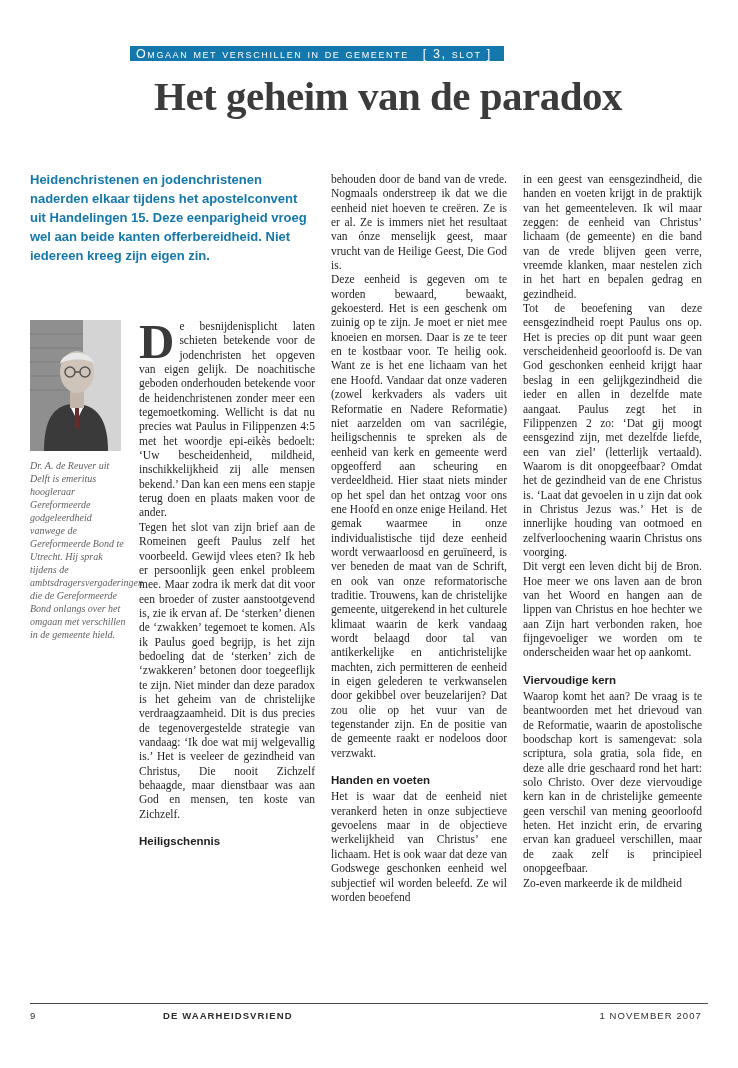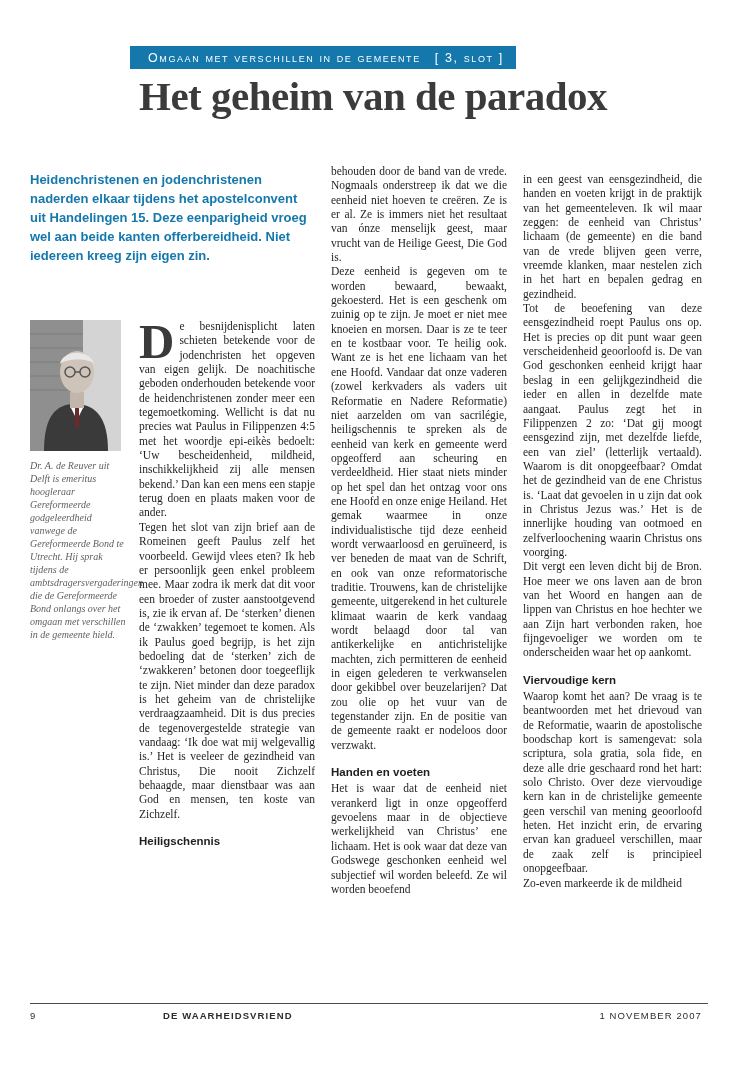--- a/index.html
+++ b/index.html
@@ -4,32 +4,32 @@
 <style>
   html,body{margin:0;padding:0;}
   body{
     width:738px;height:1068px;background:#ffffff;position:relative;
     font-family:"Liberation Serif", serif;color:#222;
   }
   .page{position:absolute;inset:0;overflow:hidden;}
 
   
   .band{
-    position:absolute;left:130px;top:46px;height:23px;
+    position:absolute;left:130px;top:46px;height:15px;
     background:#1478ad;color:#fff;display:flex;align-items:center;
-    padding:0 12px 0 18px;
+    padding:0 12px 0 6px;
     font-family:"Liberation Sans", sans-serif;
     font-variant:small-caps;font-size:12.5px;letter-spacing:1.6px;
     white-space:nowrap;
   }
   .band .tag{margin-left:14px;}
 
   
   .title{
-    position:absolute;left:139px;top:72px;margin:0;
+    position:absolute;left:154px;top:72px;margin:0;
     font-family:"Liberation Serif", serif;font-weight:700;
     font-size:41px;letter-spacing:-0.5px;color:#3b3b3b;white-space:nowrap;
   }
 
   
   .intro{
     position:absolute;left:30px;top:170px;width:284px;margin:0;
     font-family:"Liberation Sans", sans-serif;font-weight:700;
     font-size:13px;line-height:19px;color:#1478ad;
   }
@@ -54,21 +54,21 @@
     position:absolute;overflow:hidden;
     font-size:11.5px;line-height:14.35px;text-align:justify;color:#1f1f1f;
   }
   .col p{margin:0;}
   .col h3{
     margin:13px 0 2px 0;
     font-family:"Liberation Sans", sans-serif;
     font-size:11.5px;color:#1f1f1f;
   }
   .col1{left:139px;top:319px;width:176px;height:670px;}
-  .col2{left:331px;top:164px;width:176px;height:818px;}
+  .col2{left:331px;top:172px;width:176px;height:818px;}
   .col3{left:523px;top:172px;width:179px;height:818px;}
 
   .dropcap{
     float:left;font-family:"Liberation Serif", serif;font-weight:700;
     font-size:49px;line-height:41px;padding:2px 5px 0 0;color:#3a3a3a;
   }
 
   
   .footer-rule{
     position:absolute;left:30px;right:30px;top:1003px;
@@ -127,21 +127,21 @@
   <div class="col col1">
     <p><span class="dropcap">D</span><span>e besnijdenisplicht laten schieten betekende voor de jodenchristen het opgeven van eigen gelijk. De noachitische geboden onderhouden betekende voor de heidenchristenen zonder meer een tegemoetkoming. Wellicht is dat nu precies wat Paulus in Filippenzen 4:5 met het woordje epi-eikès bedoelt: ‘Uw bescheidenheid, mildheid, inschikkelijkheid zij alle mensen bekend.’ Dan kan een mens een stapje terug doen en plaats maken voor de ander.</span></p>
     <p>Tegen het slot van zijn brief aan de Romeinen geeft Paulus zelf het voorbeeld. Gewijd vlees eten? Ik heb er persoonlijk geen enkel probleem mee. Maar zodra ik merk dat dit voor een broeder of zuster aanstootgevend is, zie ik ervan af. De ‘sterken’ dienen de ‘zwakken’ tegemoet te komen. Als ik Paulus goed begrijp, is het zijn bedoeling dat de ‘sterken’ zich de ‘zwakkeren’ betonen door toegeeflijk te zijn. Niet minder dan deze paradox is het geheim van de christelijke verdraagzaamheid. Dit is dus precies de tegenovergestelde strategie van vandaag: ‘Ik doe wat mij welgevallig is.’ Het is veeleer de gezindheid van Christus, Die nooit Zichzelf behaagde, maar dienstbaar was aan God en mensen, ten koste van Zichzelf.</p>
     <h3>Heiligschennis</h3>
   </div>
 
   <div class="col col2">
     <p>behouden door de band van de vrede. Nogmaals onderstreep ik dat we die eenheid niet hoeven te creëren. Ze is er al. Ze is immers niet het resultaat van ónze menselijk geest, maar vrucht van de Heilige Geest, Die God is.</p>
     <p>Deze eenheid is gegeven om te worden bewaard, bewaakt, gekoesterd. Het is een geschenk om zuinig op te zijn. Je moet er niet mee knoeien en morsen. Daar is ze te teer en te kostbaar voor. Te heilig ook. Want ze is het ene lichaam van het ene Hoofd. Vandaar dat onze vaderen (zowel kerkvaders als vaders uit Reformatie en Nadere Reformatie) niet aarzelden om van sacrilégie, heiligschennis te spreken als de eenheid van kerk en gemeente werd opgeofferd aan scheuring en verdeeldheid. Hier staat niets minder op het spel dan het ontzag voor ons ene Hoofd en onze enige Heiland. Het gemak waarmee in onze individualistische tijd deze eenheid wordt verwaarloosd en geruïneerd, is ver beneden de maat van de Schrift, en ook van onze reformatorische traditie. Trouwens, kan de christelijke gemeente, uitgerekend in het culturele klimaat waarin de kerk vandaag wordt belaagd door tal van antikerkelijke en antichristelijke machten, zich permitteren de eenheid in eigen gelederen te verkwanselen door gekibbel over beuzelarijen? Dat zou olie op het vuur van de tegenstander zijn. En de positie van de gemeente raakt er nodeloos door verzwakt.</p>
     <h3>Handen en voeten</h3>
-    <p>Het is waar dat de eenheid niet verankerd ligt in onze opgeofferd gevoelens maar in de objectieve werkelijkheid van Christus’ ene lichaam. Het is ook waar dat deze van Godswege geschonken eenheid wel subjectief wil worden beleefd. Ze wil worden beoefend</p>
+    <p>Het is waar dat de eenheid niet verankerd heten in onze subjectieve gevoelens maar in de objectieve werkelijkheid van Christus’ ene lichaam. Het is ook waar dat deze van Godswege geschonken eenheid wel subjectief wil worden beleefd. Ze wil worden beoefend</p>
   </div>
 
   <div class="col col3">
     <p>in een geest van eensgezindheid, die handen en voeten krijgt in de praktijk van het gemeenteleven. Ik wil maar zeggen: de eenheid van Christus’ lichaam (de gemeente) en die band van de vrede blijven geen verre, vreemde klanken, maar nestelen zich in het hart en bepalen gedrag en gezindheid.</p>
     <p>Tot de beoefening van deze eensgezindheid roept Paulus ons op. Het is precies op dit punt waar geen verscheidenheid geoorloofd is. De van God geschonken eenheid krijgt haar beslag in een gelijkgezindheid die ieder en allen in dezelfde mate aangaat. Paulus zegt het in Filippenzen 2 zo: ‘Dat gij moogt eensgezind zijn, met dezelfde liefde, een van ziel’ (letterlijk vertaald). Waarom is dit onopgeefbaar? Omdat het de gezindheid van de ene Christus is. ‘Laat dat gevoelen in u zijn dat ook in Christus Jezus was.’ Het is de innerlijke houding van ootmoed en zelfverloochening waarin Christus ons voorging.</p>
     <p>Dit vergt een leven dicht bij de Bron. Hoe meer we ons laven aan de bron van het Woord en hangen aan de lippen van Christus en hoe hechter we aan Zijn hart verbonden raken, hoe fijngevoeliger we worden om te onderscheiden waar het op aankomt.</p>
     <h3>Viervoudige kern</h3>
     <p>Waarop komt het aan? De vraag is te beantwoorden met het drievoud van de Reformatie, waarin de apostolische boodschap kort is samengevat: sola scriptura, sola gratia, sola fide, en deze alle drie geschaard rond het hart: solo Christo. Over deze viervoudige kern kan in de christelijke gemeente geen verschil van mening geoorloofd heten. Het inzicht erin, de ervaring ervan kan gradueel verschillen, maar de zaak zelf is principieel onopgeefbaar.</p>
     <p>Zo-even markeerde ik de mildheid</p>
   </div>

